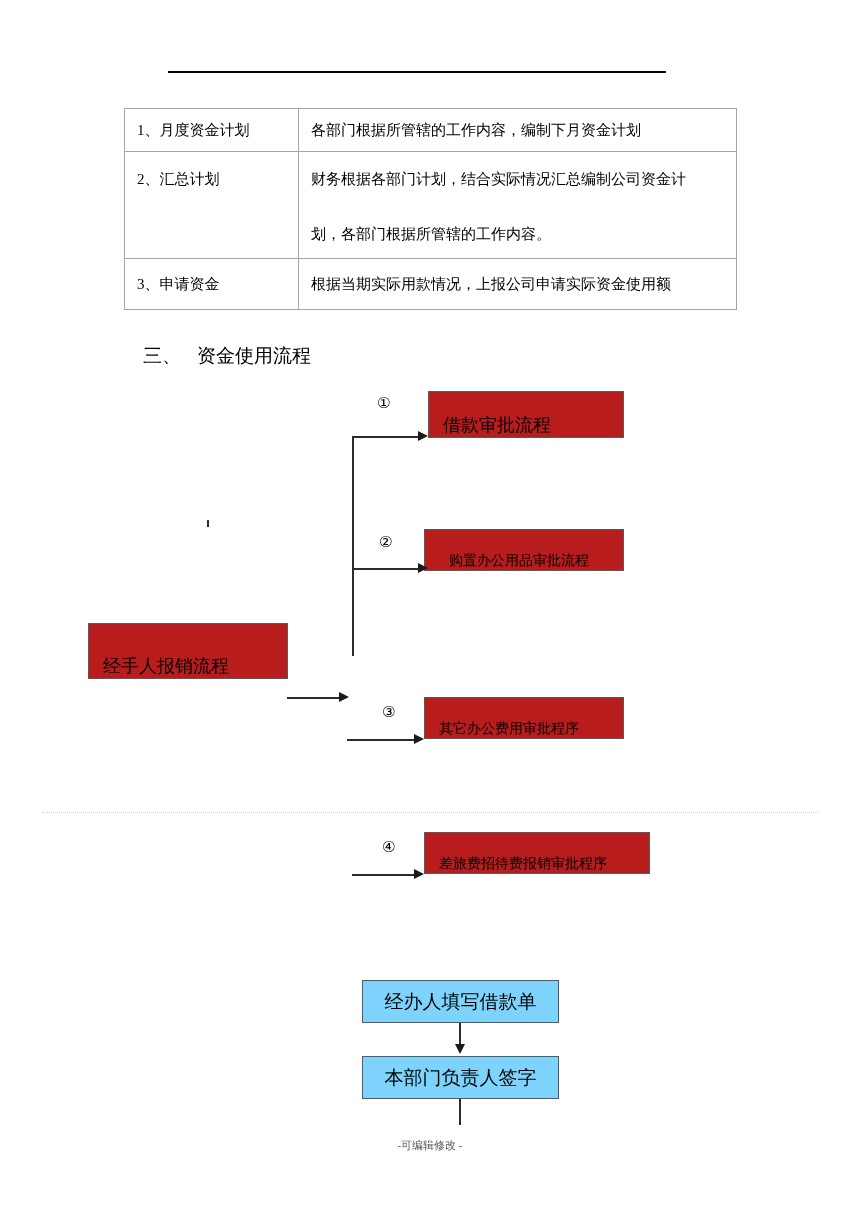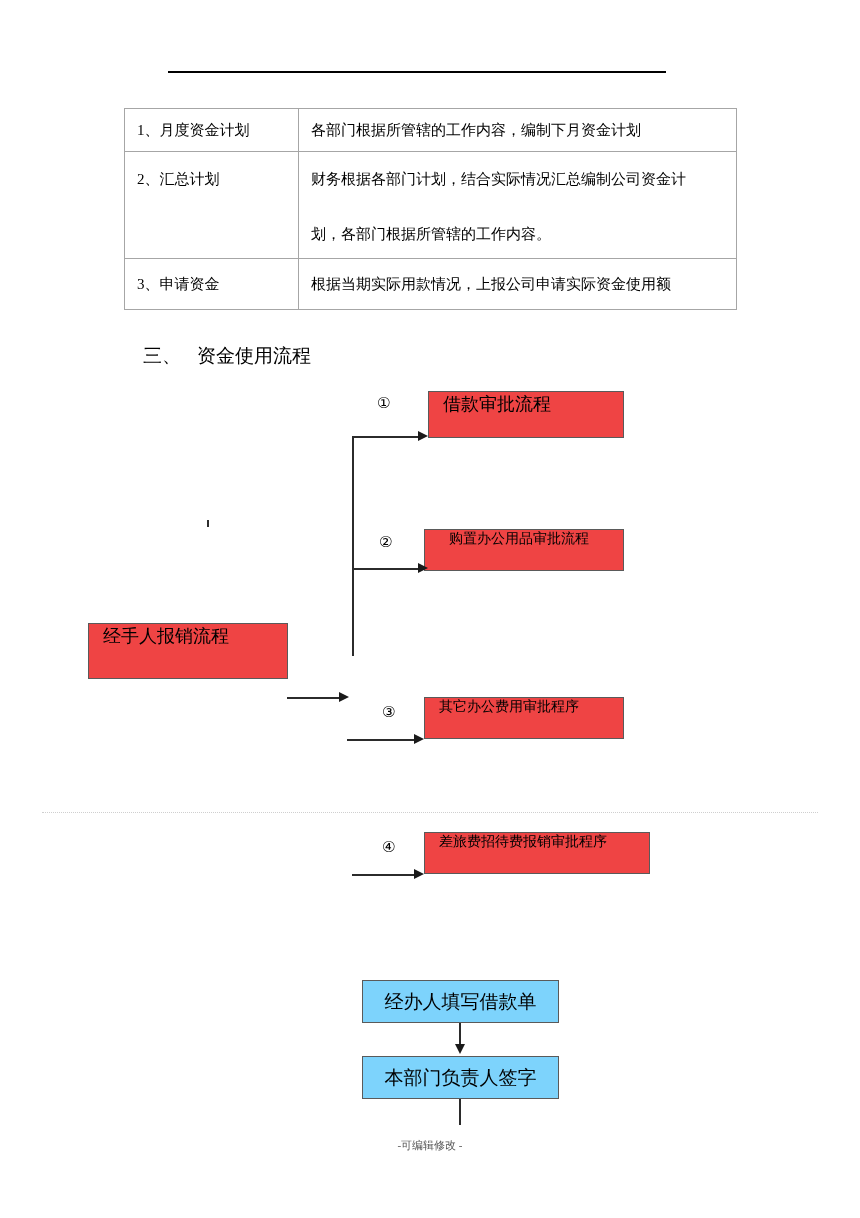--- a/index.html
+++ b/index.html
@@ -67,22 +67,22 @@
   .heading-1 { left: 131px; top: 343px; margin-left: 12px; }
   .heading-2 { left: 100px; top: 937px; font-size: 18px; }
   .heading .num { margin-right: 16px; }
 
   
   .fbox {
     position: absolute;
     border: 1px solid #5a5a5a;
     box-sizing: border-box;
     display: flex;
-    align-items: flex-start;
-    background: #ef4444;
+    align-items: flex-end;
+    background: #b91c1c;
     font-family: "Liberation Serif", "DejaVu Serif", serif;
     color: #000;
   }
   .fbox span { display: block; }
 
   #box-src   { left: 88px;  top: 623px; width: 200px; height: 56px; padding-left: 14px; font-size: 18px; }
   #box-1     { left: 428px; top: 391px; width: 196px; height: 47px; padding-left: 14px; font-size: 18px; }
   #box-2     { left: 424px; top: 529px; width: 200px; height: 42px; padding-left: 24px; font-size: 14px; }
   #box-3     { left: 424px; top: 697px; width: 200px; height: 42px; padding-left: 14px; font-size: 14px; }
   #box-4     { left: 424px; top: 832px; width: 226px; height: 42px; padding-left: 14px; font-size: 14px; }

